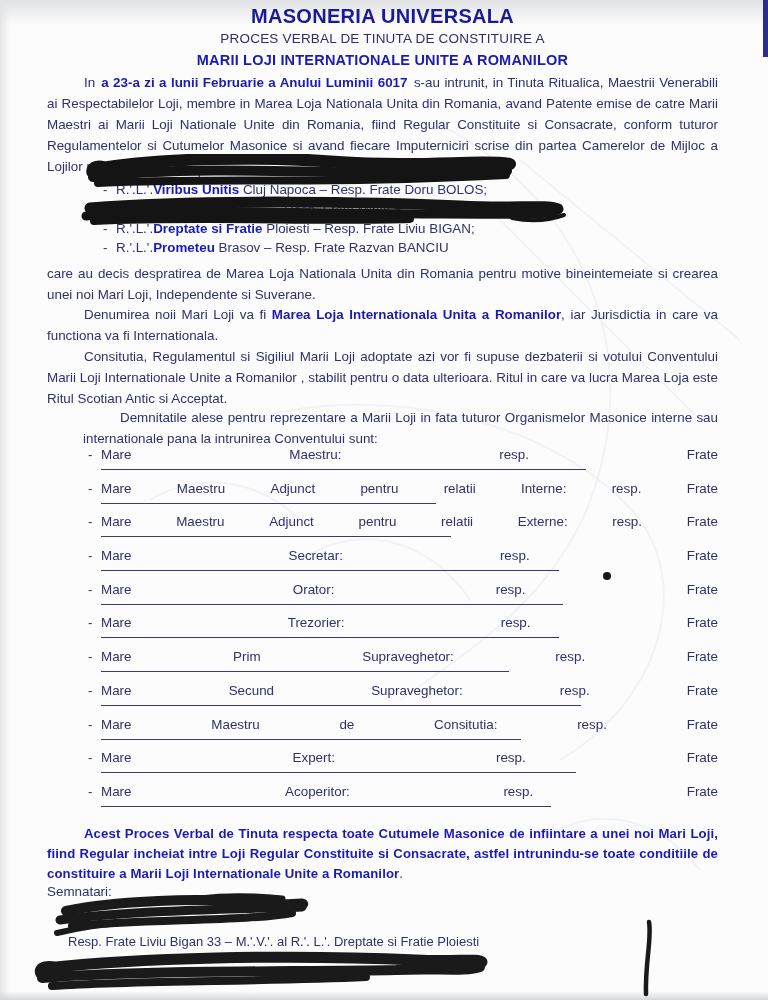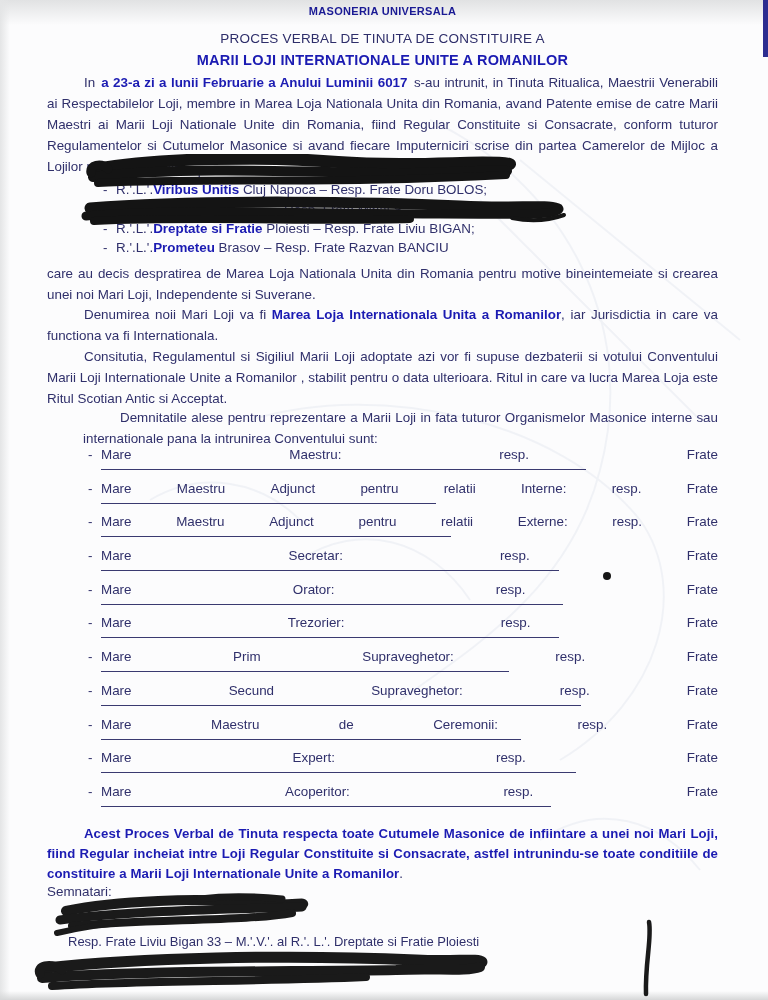--- a/index.html
+++ b/index.html
@@ -19,21 +19,21 @@
     background:linear-gradient(180deg,#e1e2e3 0%,rgba(255,255,255,0) 90%);z-index:0;}
   .edge-left{position:absolute;left:0;top:0;width:10px;height:100%;
     background:linear-gradient(90deg,#e4e5e6 0%,rgba(255,255,255,0) 100%);z-index:0;}
   .edge-bottom{position:absolute;left:0;bottom:0;width:100%;height:9px;
     background:linear-gradient(0deg,#d6d7d8 0%,rgba(255,255,255,0) 100%);z-index:0;}
   .edge-blue{position:absolute;right:0;top:0;width:5px;height:57px;background:#2d2d90;z-index:3;}
   .watermark{position:absolute;left:0;top:0;z-index:0;pointer-events:none;}
 
   .sec{position:absolute;left:47px;right:50px;z-index:1;}
   .center{text-align:center;}
-  .t1{top:5px;font-size:11px;font-weight:bold;color:var(--t1);letter-spacing:.3px;}
+  .t1{top:5px;font-size:20px;font-weight:bold;color:var(--t1);letter-spacing:.3px;}
   .t2{top:31px;font-size:13.5px;color:#2e2e6a;letter-spacing:.2px;}
   .t3{top:52px;font-size:14.5px;font-weight:bold;color:var(--blue);letter-spacing:.2px;}
 
   .jp{font-size:13.4px;line-height:21px;text-align:justify;text-indent:37px;color:var(--ink);}
   .b{font-weight:bold;color:var(--blue);}
   .intro{top:72px;}
   .intro .b{margin-left:6px;margin-right:2px;}
 
   .lodges{top:163px;padding-left:56px;font-size:13.4px;}
   .lodge-item{height:19.3px;position:relative;white-space:nowrap;}
@@ -201,21 +201,21 @@
           <span>Frate</span>
         </div>
         <div class="pos-underline" style="width: 480px;"></div>
       </div>
       <div class="pos-row">
         <span class="pos-dash">-</span>
         <div class="pos-line">
           <span>Mare</span>
           <span>Maestru</span>
           <span>de</span>
-          <span>Ceremonii:</span>
+          <span>Consitutia:</span>
           <span>resp.</span>
           <span>Frate</span>
         </div>
         <div class="pos-underline" style="width: 420px;"></div>
       </div>
       <div class="pos-row">
         <span class="pos-dash">-</span>
         <div class="pos-line">
           <span>Mare</span>
           <span>Expert:</span>

